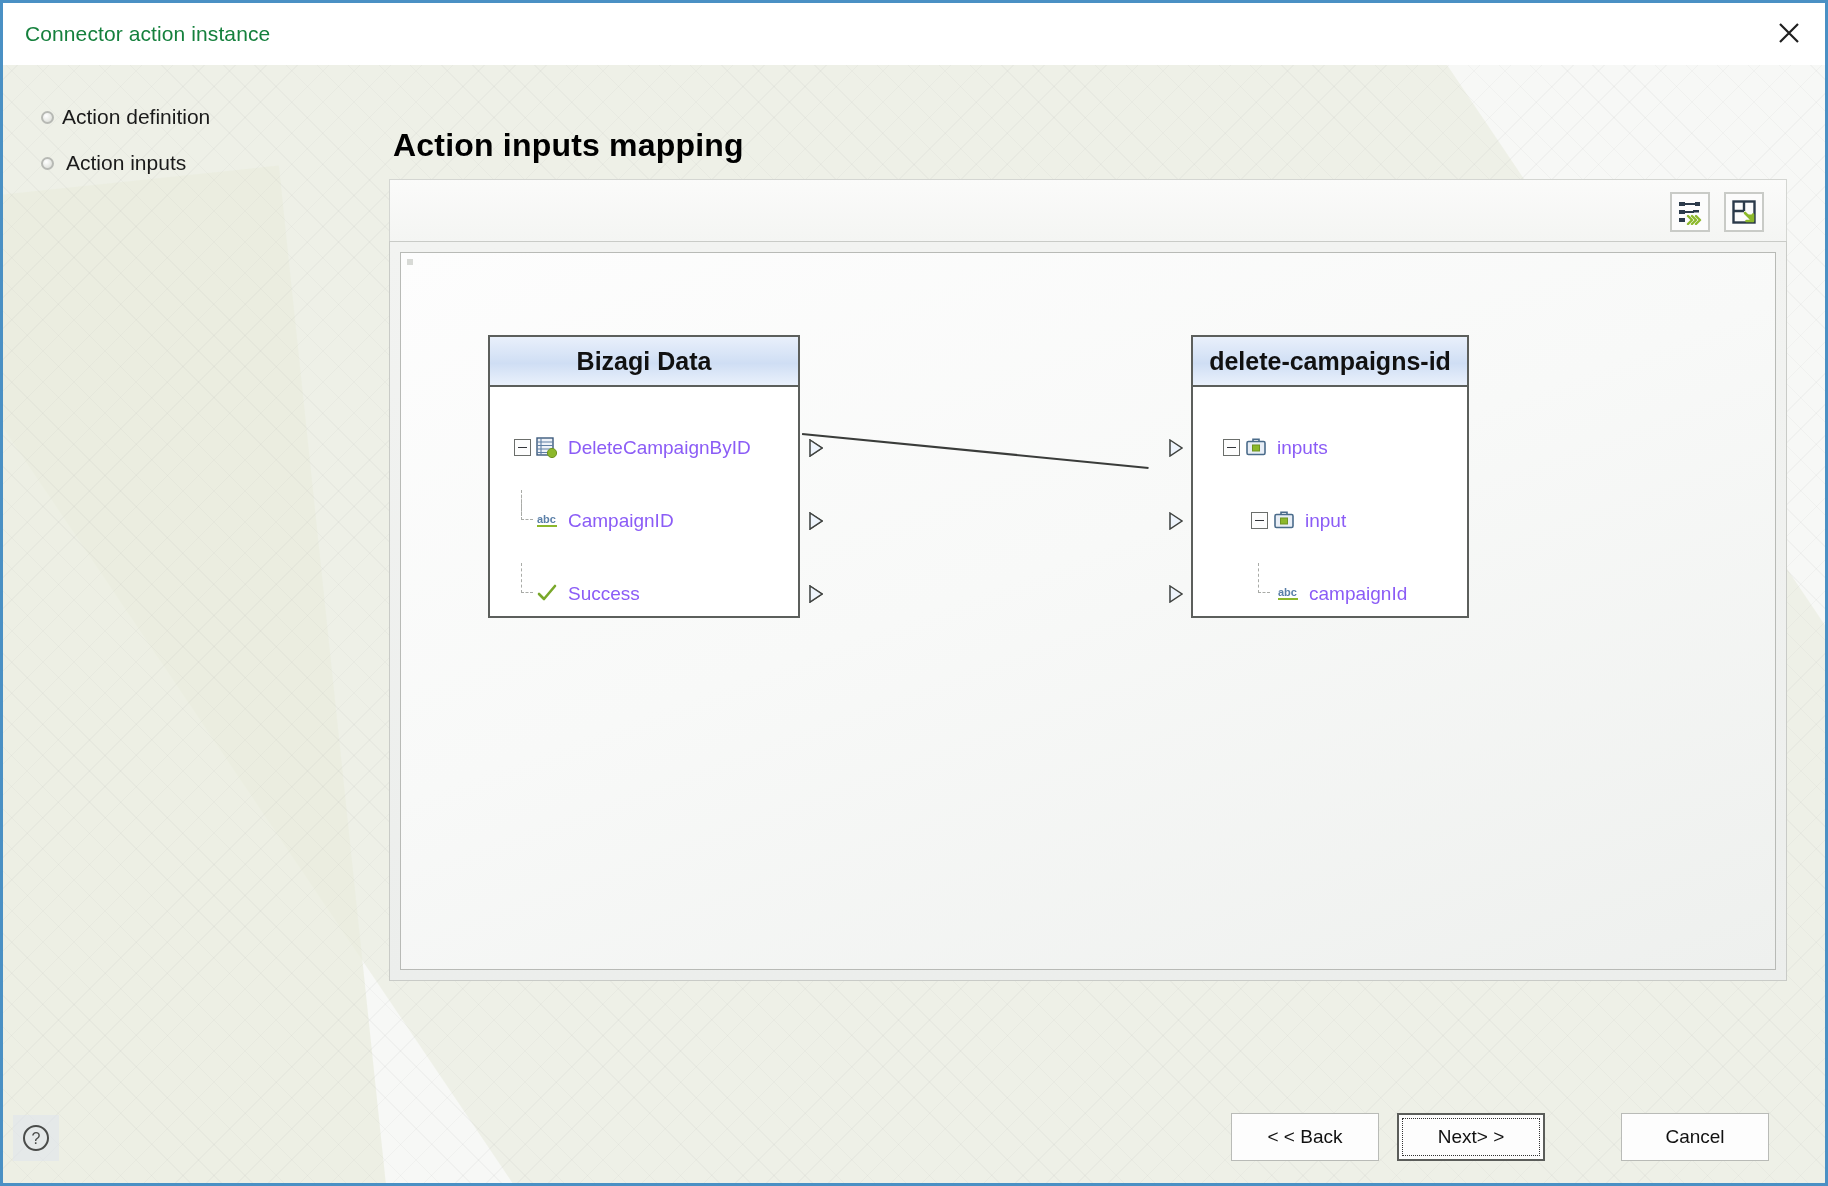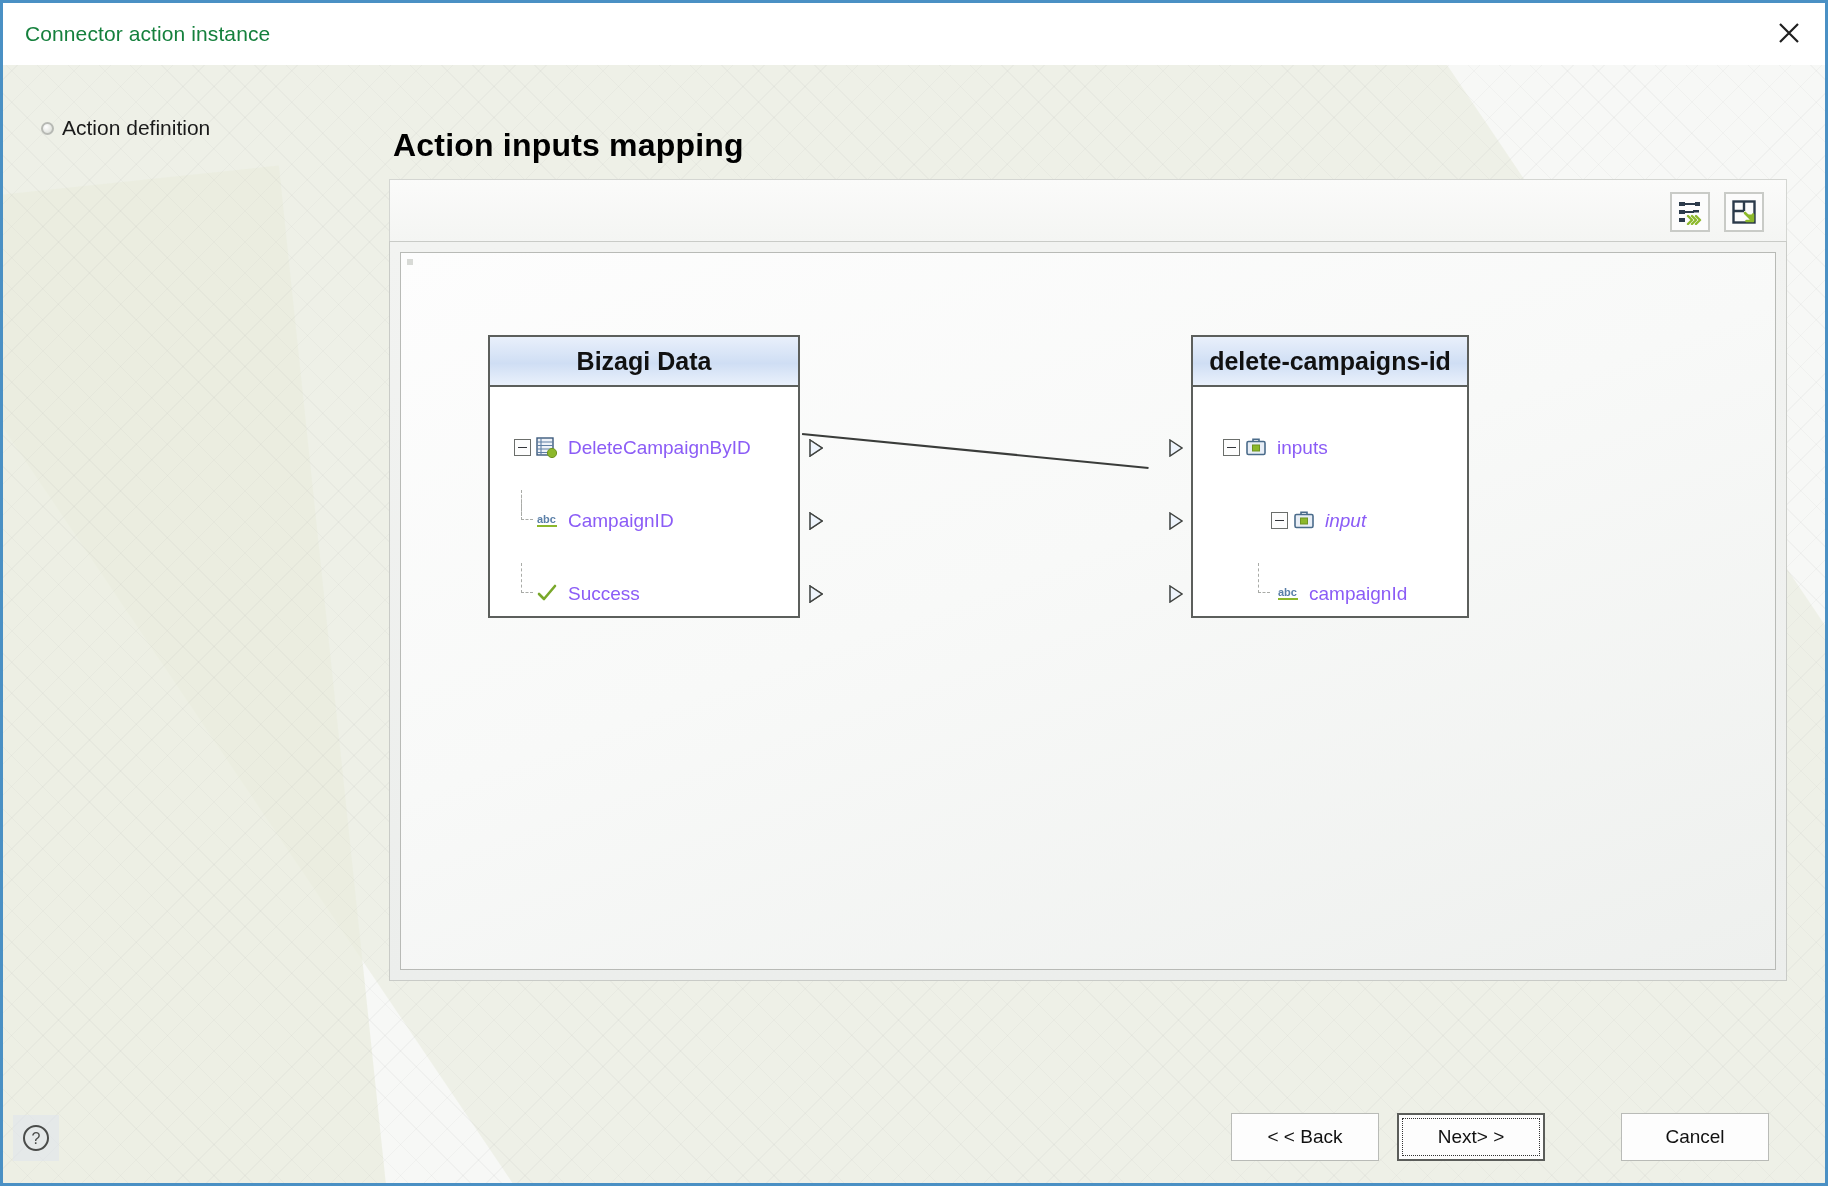--- a/index.html
+++ b/index.html
@@ -91,21 +91,21 @@
     height: 100%;
   }
   .step-item {
     display: flex;
     align-items: center;
     gap: 12px;
     padding-left: 38px;
     height: 30px;
     cursor: pointer;
   }
-  #step-action-definition { margin-top: 48px; gap: 8px; }
+  #step-action-definition { margin-top: 37px; gap: 8px; }
   #step-action-inputs { margin-top: 16px; }
   .step-bullet {
     width: 13px; height: 13px;
     border-radius: 50%;
     border: 2px solid #b7b9b4;
     background: radial-gradient(circle at 35% 32%, #ffffff 0%, #e2e4df 70%, #c9ccc6 100%);
     flex: none;
   }
   .step-label {
     font-size: 21px;
@@ -199,21 +199,21 @@
     align-items: center;
     font-size: 19px;
     color: #8b5cf6;
     white-space: nowrap;
     margin-top: 40px;
   }
 
   .indent-0 { padding-left: 24px; }
   .indent-1 { padding-left: 24px; }
   .r-indent-0 { padding-left: 30px; }
-  .r-indent-1 { padding-left: 78px; font-style: italic; }
+  .r-indent-1 { padding-left: 58px; }
   .r-indent-2 { padding-left: 84px; }
 
   .expander {
     width: 17px; height: 17px;
     border: 1px solid #6b6e6b;
     background: #fdfdfd;
     position: relative;
     flex: none;
     margin-right: 5px;
     cursor: pointer;
@@ -324,20 +324,24 @@
     <div id="bg-wash-2"></div>
     <div id="bg-hatch"></div>
 
     <div id="sidebar">
 
       <div class="step-item" id="step-action-definition">
         <span class="step-bullet"></span>
         <span class="step-label">Action definition</span>
       </div>
 
+      <div class="step-item" id="step-action-inputs">
+        <span class="step-bullet"></span>
+        <span class="step-label">Action inputs</span>
+      </div>
 
     </div>
 
     <div id="main">
 
       <div id="page-heading">Action inputs mapping</div>
 
       <div id="toolbar-strip">
 
         <div class="tool-button" id="tool-automap">

